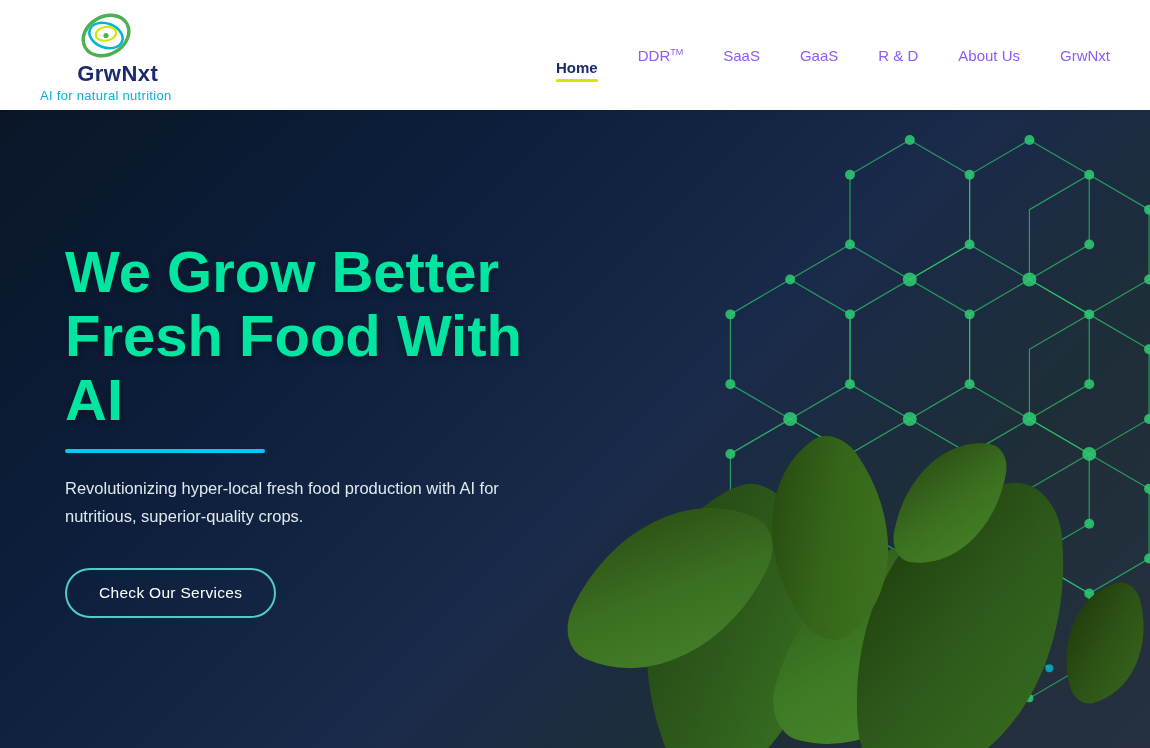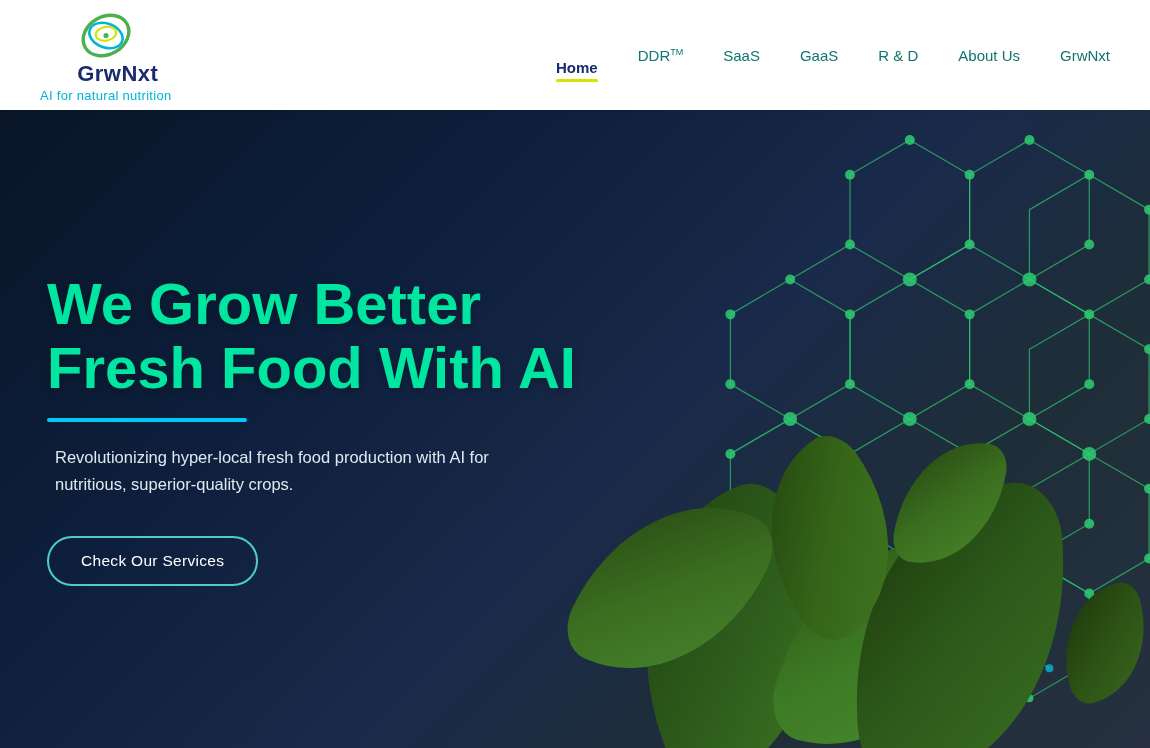--- a/index.html
+++ b/index.html
@@ -42,21 +42,21 @@
     }
 
     nav {
       margin-left: auto;
       display: flex;
       align-items: center;
       gap: 40px;
     }
     .nav-item {
       font-size: 15px;
-      color: #0f766e;
+      color: #8b5cf6;
       font-weight: 500;
       cursor: pointer;
       position: relative;
       text-decoration: none;
     }
     .nav-item.active {
       color: #1a2a6c;
       font-weight: 700;
       margin-top: 24px;
     }
@@ -83,21 +83,21 @@
       height: 638px;
       background: linear-gradient(135deg, #0a1628 0%, #0d1f3c 30%, #1a2a4a 55%, #1e2e38 75%, #263040 100%);
       overflow: hidden;
       display: flex;
       align-items: center;
     }
 
     .hero-content {
       position: relative;
       z-index: 5;
-      padding-left: 47px;
+      padding-left: 65px;
       max-width: 580px;
     }
 
     .hero-title {
       font-size: 58px;
       font-weight: 900;
       color: #00e5a0;
       line-height: 1.1;
       margin-bottom: 0;
       text-shadow: 0 2px 8px rgba(0,0,0,0.3);
@@ -110,21 +110,20 @@
       margin: 18px 0 22px 0;
       border-radius: 2px;
     }
 
     .hero-description {
       color: #e0e8f0;
       font-size: 16.5px;
       line-height: 1.65;
       margin-bottom: 38px;
       max-width: 460px;
-      margin-left: 8px;
     }
 
     .cta-button {
       display: inline-block;
       border: 2.5px solid #4ecdc4;
       color: #ffffff;
       background: transparent;
       padding: 14px 32px;
       border-radius: 30px;
       font-size: 15.5px;

